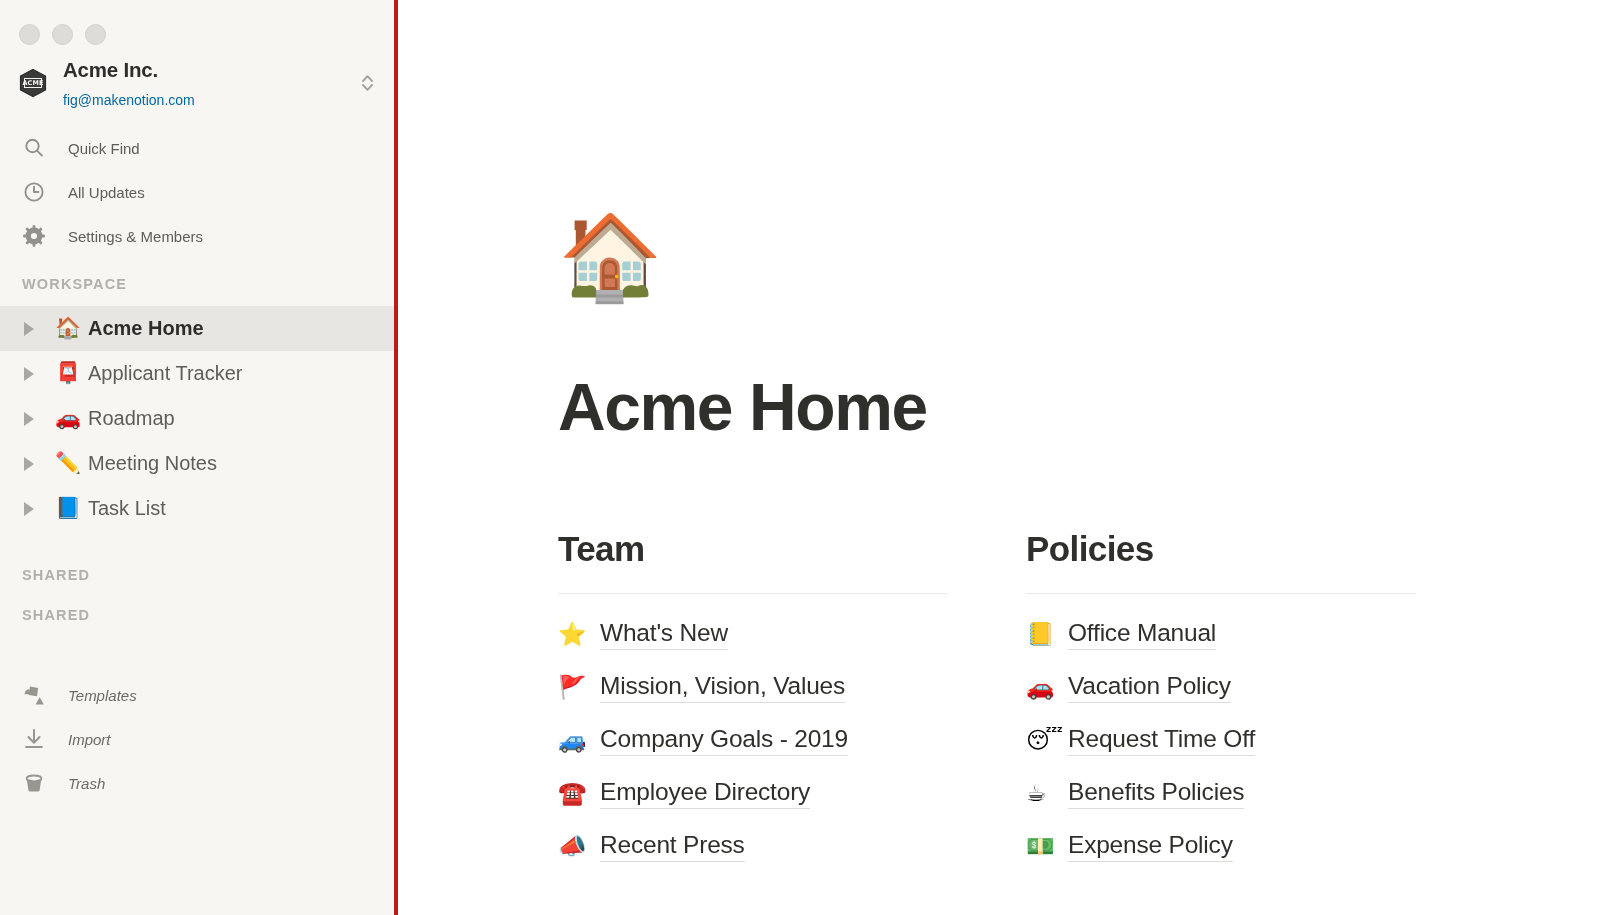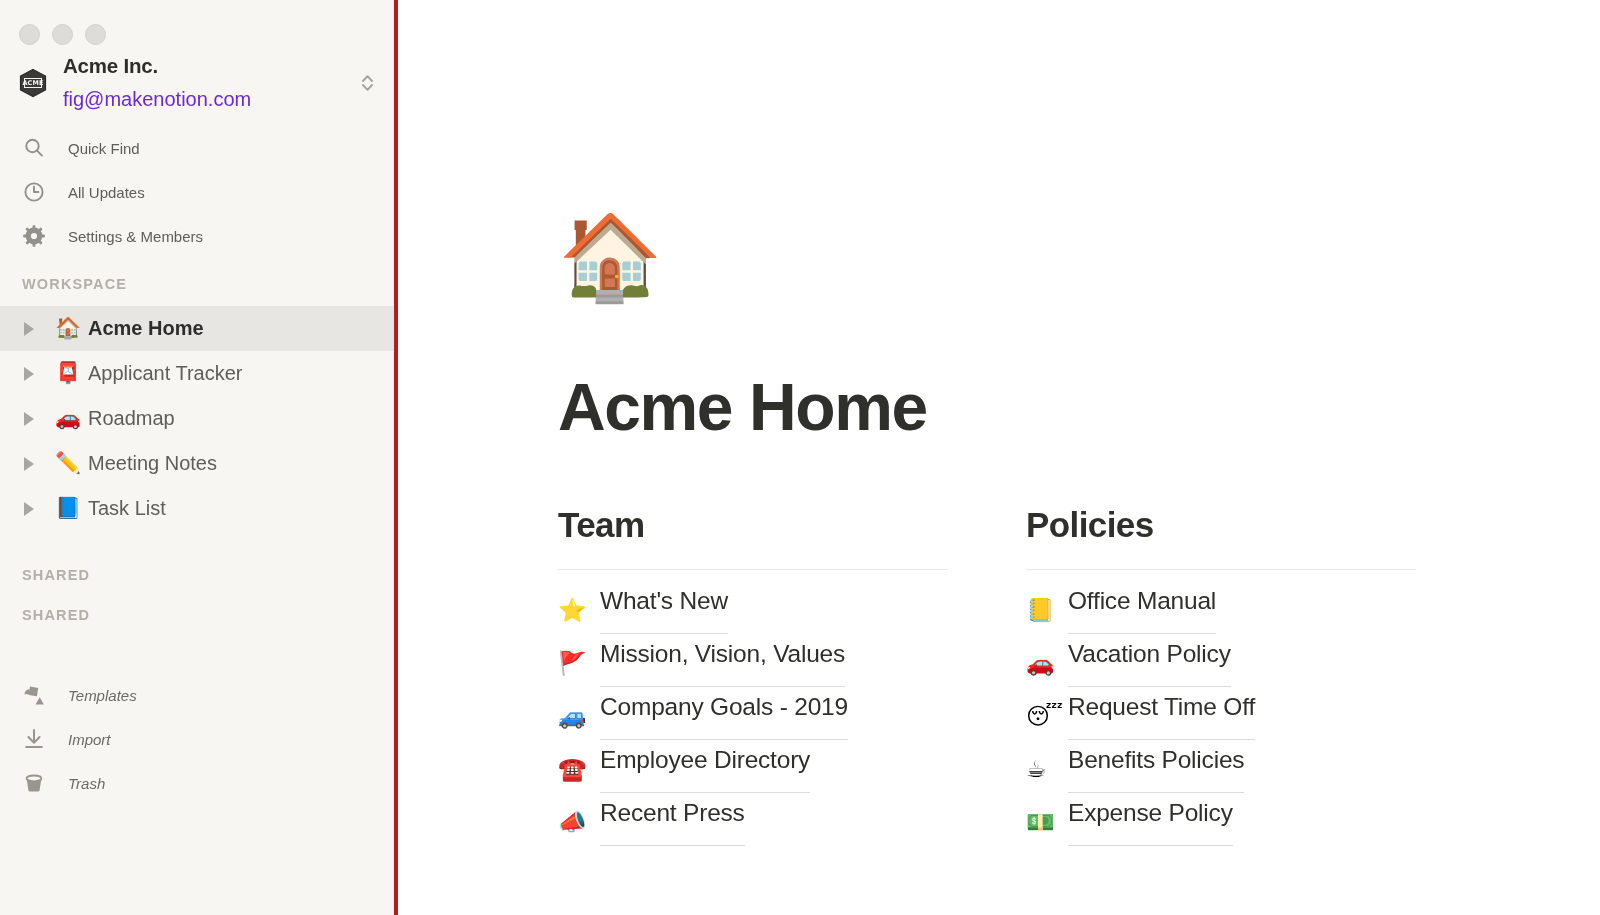--- a/index.html
+++ b/index.html
@@ -65,22 +65,22 @@
     line-height: 1.18;
   }
   .ws-name {
     font-size: 20.5px;
     font-weight: 700;
     color: #2d2d2b;
     letter-spacing: -0.2px;
     white-space: nowrap;
   }
   .ws-email {
-    font-size: 20px;
-    color: #6d28d9;
+    font-size: 14px;
+    color: #0369a1;
     white-space: nowrap;
     margin-top: 10px;
   }
   .ws-chevron {
     width: 26px;
     height: 30px;
     flex: 0 0 26px;
     display: flex;
     align-items: center;
     justify-content: center;
@@ -193,21 +193,21 @@
     font-size: 66px;
     font-weight: 700;
     color: #2f2f2c;
     letter-spacing: -1.4px;
     margin-top: 48px;
     line-height: 1.05;
   }
 
   .columns {
     display: flex;
-    margin-top: 64px;
+    margin-top: 88px;
   }
   .col { width: 390px; }
   .col + .col { margin-left: 78px; }
 
   .col-heading {
     font-size: 35px;
     font-weight: 700;
     color: #2f2f2c;
     letter-spacing: -0.6px;
     line-height: 1.1;
@@ -229,21 +229,21 @@
     width: 34px;
     flex: 0 0 34px;
     line-height: 1;
     font-family: "DejaVu Sans", sans-serif;
   }
   .link-text {
     font-size: 24.5px;
     color: #2f2f2c;
     white-space: nowrap;
     border-bottom: 1.5px solid #dedcd8;
-    padding-bottom: 18px;
+    padding-bottom: 2px;
     letter-spacing: -0.2px;
     margin-left: 8px;
   }
 </style>
 </head>
 <body>
 
 <div class="app">
 
   <div class="sidebar">

